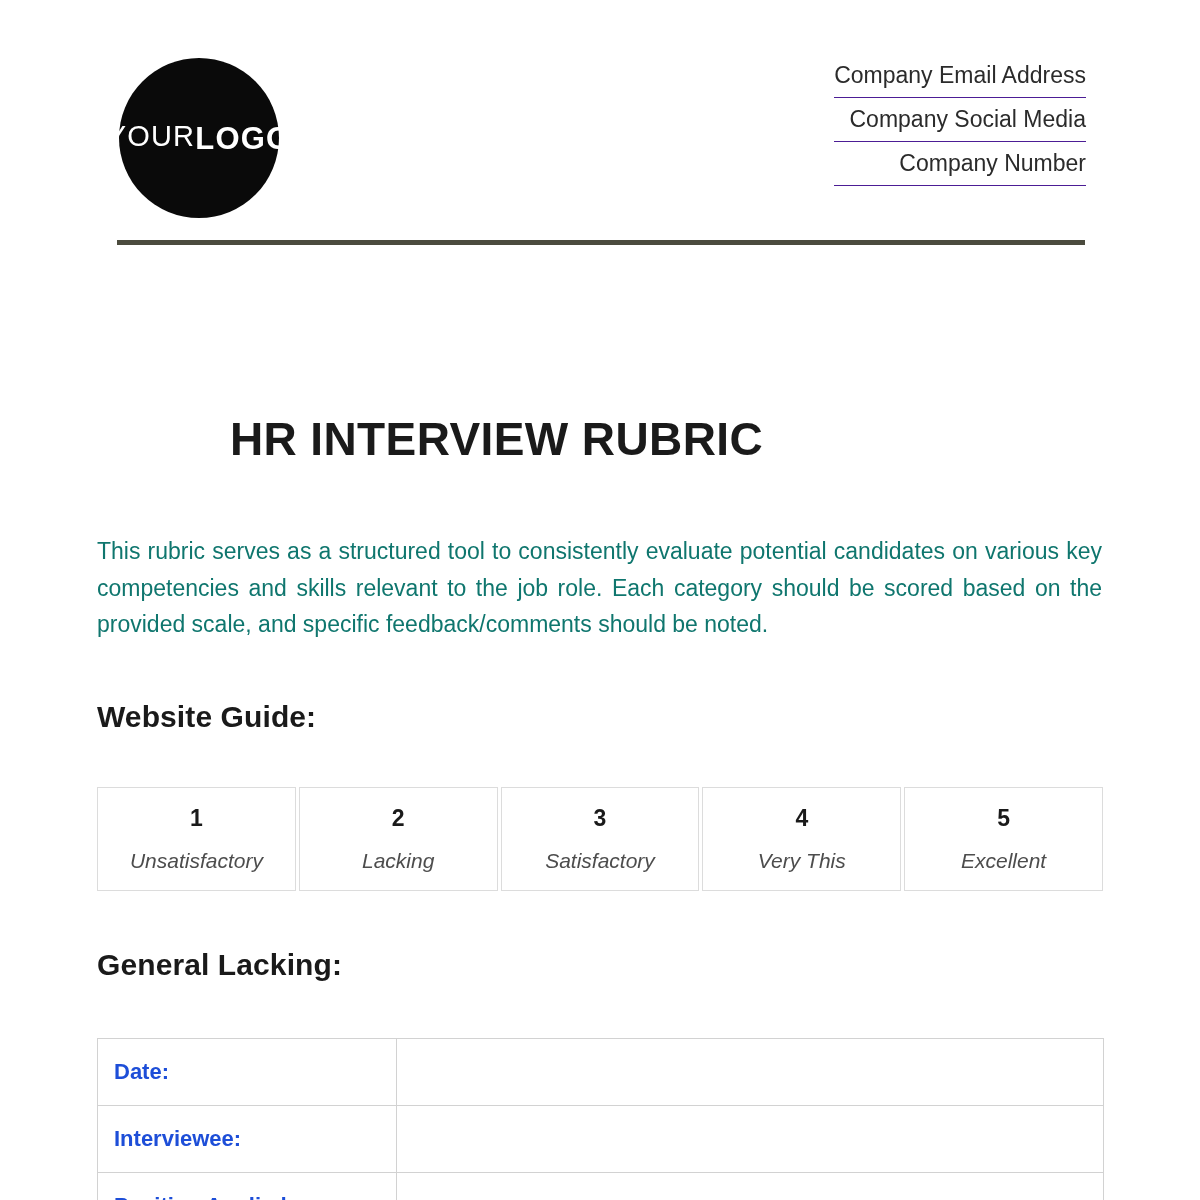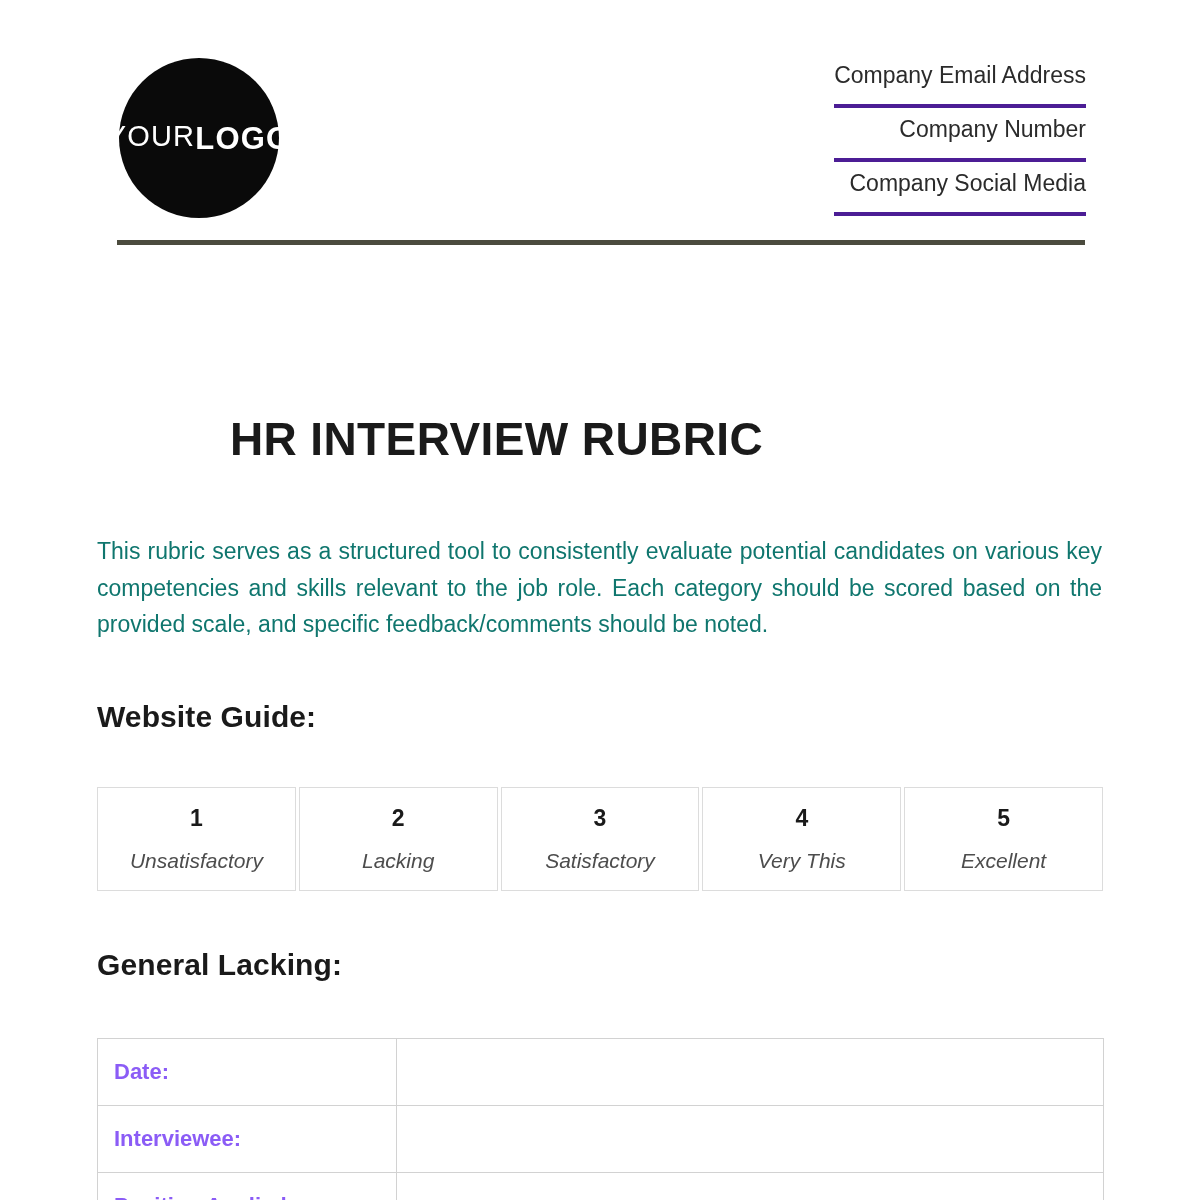--- a/index.html
+++ b/index.html
@@ -65,22 +65,22 @@
     right: 0;
     top: 24px;
     text-align: right;
   }
   .contact-line {
     display: block;
     font-size: 23px;
     line-height: 42px;
     color: #2b2b2b;
     text-decoration: none;
-    border-bottom: 4px solid #4c1d95;
-    padding-bottom: 8px;
+    border-bottom: 1px solid #4c1d95;
+    padding-bottom: 1px;
     margin-bottom: 0px;
   }
   .contact-item {
     display: block;
     text-align: right;
   }
 
   .header-rule {
     position: absolute;
     left: 117px;
@@ -176,21 +176,21 @@
     border: 1px solid #d2d2d2;
     height: 67px;
     box-sizing: border-box;
     padding: 0 0 0 16px;
     vertical-align: middle;
   }
   .ov-label {
     width: 299px;
     font-size: 22px;
     font-weight: 700;
-    color: #8b5cf6;
+    color: #1d4ed8;
   }
   .ov-value {
     width: 707px;
   }
 </style>
 </head>
 <body>
 
 <div class="page">
 
@@ -199,24 +199,24 @@
     <div class="logo">
       <span class="logo-your">YOUR</span>
       <span class="logo-logo">LOGO</span>
     </div>
 
     <div class="contact">
       <div class="contact-item">
         <span class="contact-line">Company Email Address</span>
       </div>
       <div class="contact-item">
-        <span class="contact-line">Company Number</span>
+        <span class="contact-line">Company Social Media</span>
       </div>
       <div class="contact-item">
-        <span class="contact-line">Company Social Media</span>
+        <span class="contact-line">Company Number</span>
       </div>
     </div>
 
   </div>
 
   <div class="header-rule"></div>
 
   <div class="doc-title">HR INTERVIEW RUBRIC</div>
 
   <div class="intro">This rubric serves as a structured tool to consistently evaluate potential candidates on various key competencies and skills relevant to the job role. Each category should be scored based on the provided scale, and specific feedback/comments should be noted.</div>

